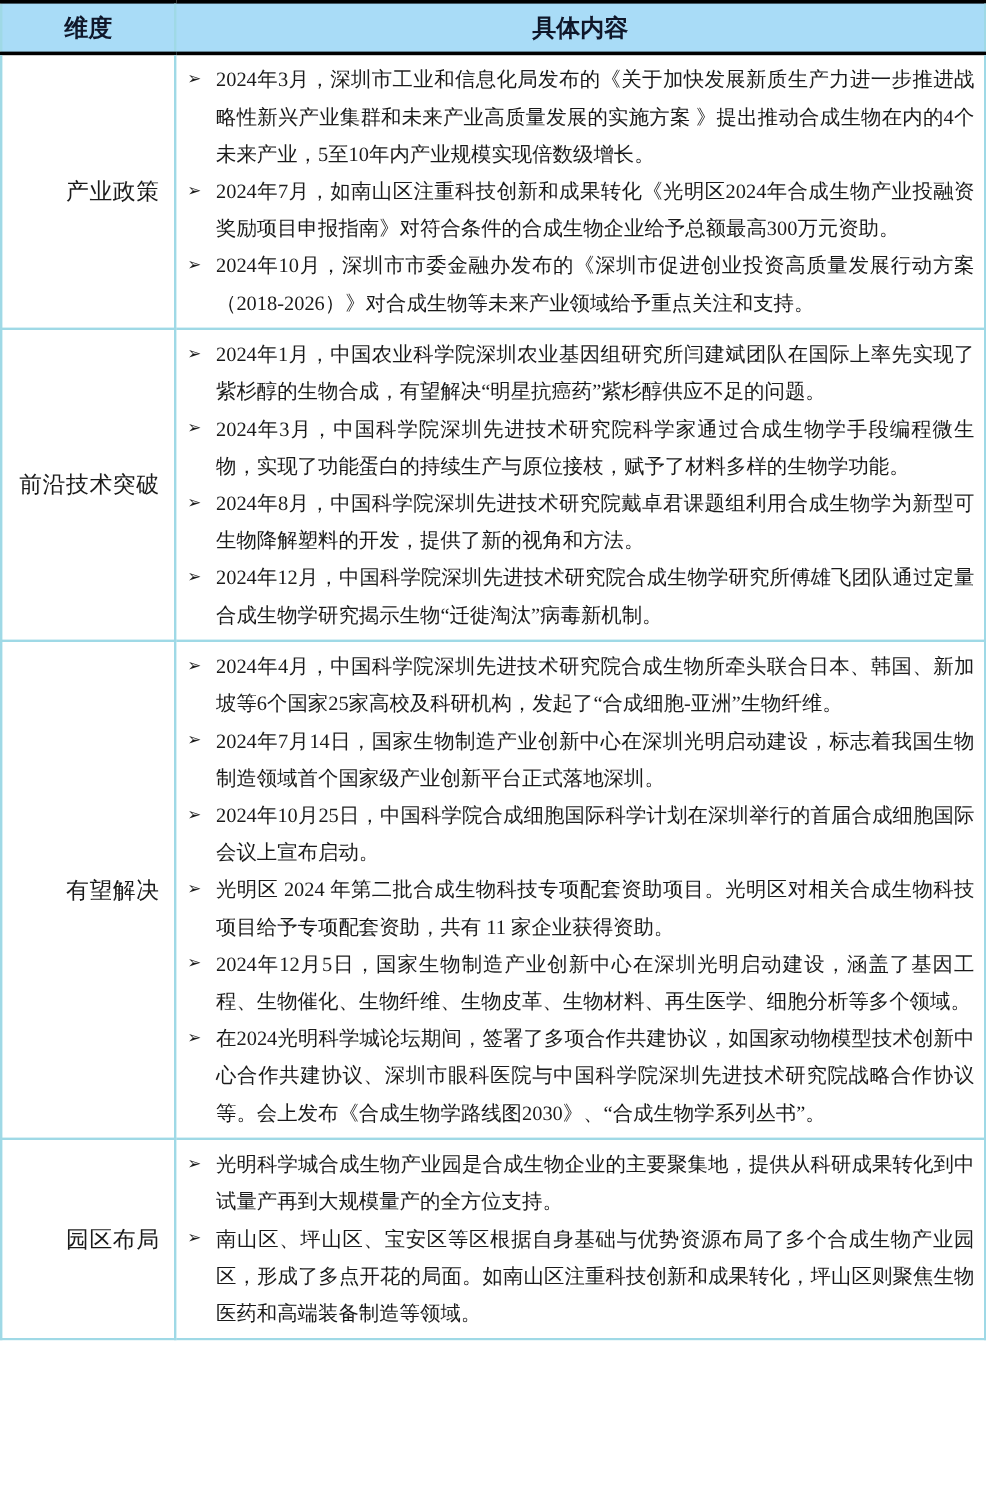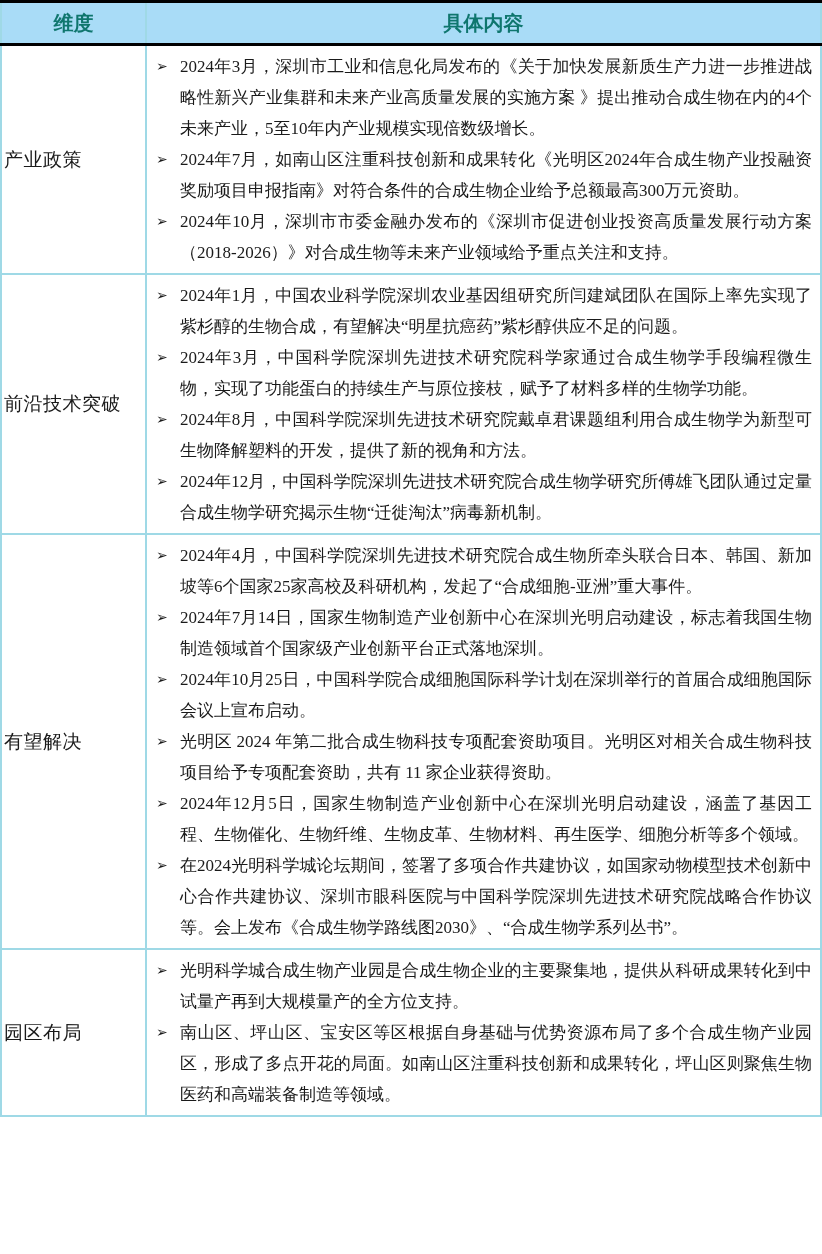--- a/index.html
+++ b/index.html
@@ -23,33 +23,33 @@
   thead th{
     background:var(--header-bg);
     border-top:3px solid var(--header-line);
     border-bottom:3px solid var(--header-line);
     border-left:2px solid var(--border-cyan);
     border-right:2px solid var(--border-cyan);
     height:38px;
     font-family:"Liberation Sans","DejaVu Sans",sans-serif;
     font-weight:bold;
     font-size:20px;
-    color:#0f766e;
+    color:#0f172a;
     text-align:center;
     vertical-align:middle;
   }
   tbody td{
     border:2px solid var(--border-cyan);
     vertical-align:middle;
   }
   td.dim{
-    text-align:left;
+    text-align:right;
     font-size:19px;
     letter-spacing:0.5px;
-    padding:4px 2px;
+    padding:4px 12px;
   }
   td.content{
     padding:5px 8px 5px 6px;
     font-size:17px;
     line-height:31px;
     text-align:justify;
   }
   .bullet-item{
     position:relative;
     padding-left:27px;
@@ -94,21 +94,21 @@
         <td class="content">
           <div class="bullet-item"><span class="marker">➢</span><span>2024年1月，中国农业科学院深圳农业基因组研究所闫建斌团队在国际上率先实现了紫杉醇的生物合成，有望解决“明星抗癌药”紫杉醇供应不足的问题。</span></div>
           <div class="bullet-item"><span class="marker">➢</span><span>2024年3月，中国科学院深圳先进技术研究院科学家通过合成生物学手段编程微生物，实现了功能蛋白的持续生产与原位接枝，赋予了材料多样的生物学功能。</span></div>
           <div class="bullet-item"><span class="marker">➢</span><span>2024年8月，中国科学院深圳先进技术研究院戴卓君课题组利用合成生物学为新型可生物降解塑料的开发，提供了新的视角和方法。</span></div>
           <div class="bullet-item"><span class="marker">➢</span><span>2024年12月，中国科学院深圳先进技术研究院合成生物学研究所傅雄飞团队通过定量合成生物学研究揭示生物“迁徙淘汰”病毒新机制。</span></div>
         </td>
       </tr>
       <tr>
         <td class="dim">有望解决</td>
         <td class="content">
-          <div class="bullet-item"><span class="marker">➢</span><span>2024年4月，中国科学院深圳先进技术研究院合成生物所牵头联合日本、韩国、新加坡等6个国家25家高校及科研机构，发起了“合成细胞-亚洲”重大事件。</span></div>
+          <div class="bullet-item"><span class="marker">➢</span><span>2024年4月，中国科学院深圳先进技术研究院合成生物所牵头联合日本、韩国、新加坡等6个国家25家高校及科研机构，发起了“合成细胞-亚洲”生物纤维。</span></div>
           <div class="bullet-item"><span class="marker">➢</span><span>2024年7月14日，国家生物制造产业创新中心在深圳光明启动建设，标志着我国生物制造领域首个国家级产业创新平台正式落地深圳。</span></div>
           <div class="bullet-item"><span class="marker">➢</span><span>2024年10月25日，中国科学院合成细胞国际科学计划在深圳举行的首届合成细胞国际会议上宣布启动。</span></div>
           <div class="bullet-item"><span class="marker">➢</span><span>光明区 2024 年第二批合成生物科技专项配套资助项目。光明区对相关合成生物科技项目给予专项配套资助，共有 11 家企业获得资助。</span></div>
           <div class="bullet-item"><span class="marker">➢</span><span>2024年12月5日，国家生物制造产业创新中心在深圳光明启动建设，涵盖了基因工程、生物催化、生物纤维、生物皮革、生物材料、再生医学、细胞分析等多个领域。</span></div>
           <div class="bullet-item"><span class="marker">➢</span><span>在2024光明科学城论坛期间，签署了多项合作共建协议，如国家动物模型技术创新中心合作共建协议、深圳市眼科医院与中国科学院深圳先进技术研究院战略合作协议等。会上发布《合成生物学路线图2030》、“合成生物学系列丛书”。</span></div>
         </td>
       </tr>
       <tr>
         <td class="dim">园区布局</td>
         <td class="content">

